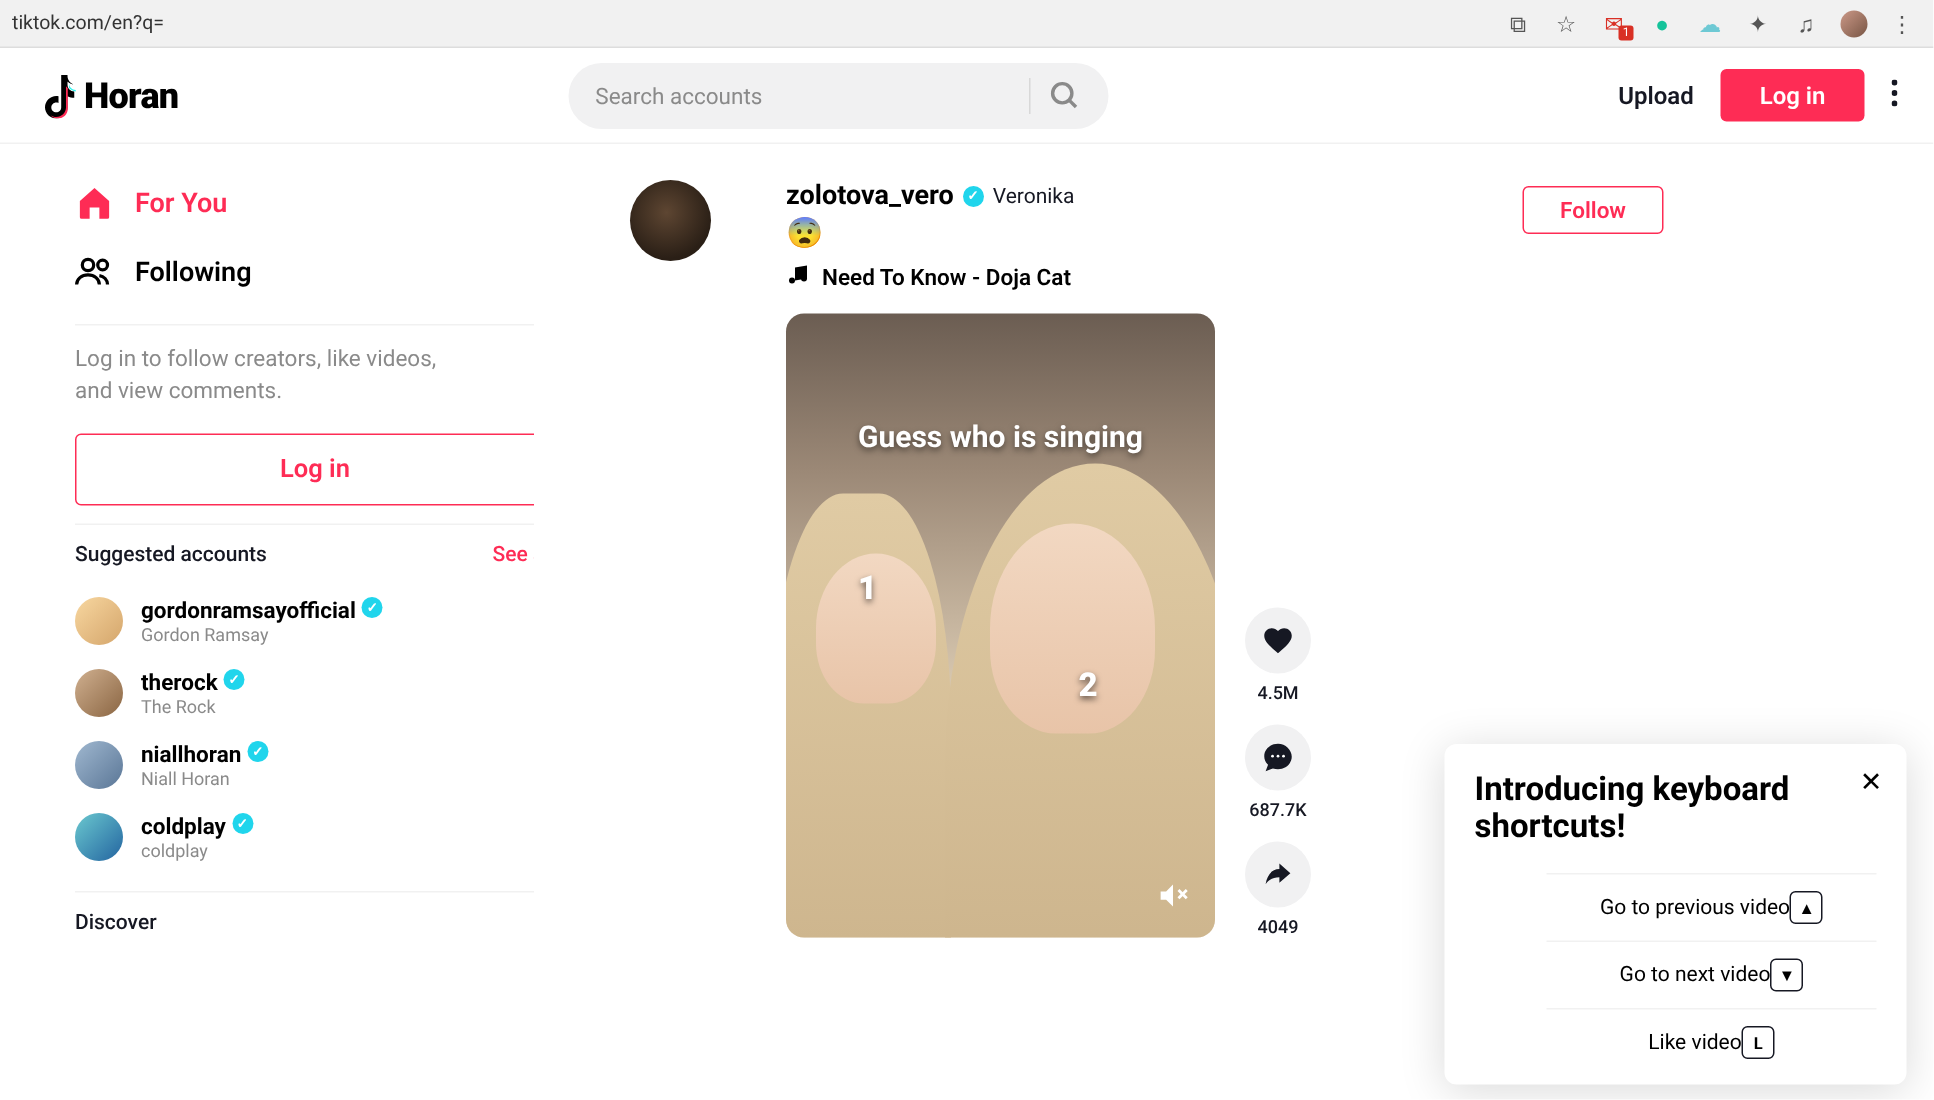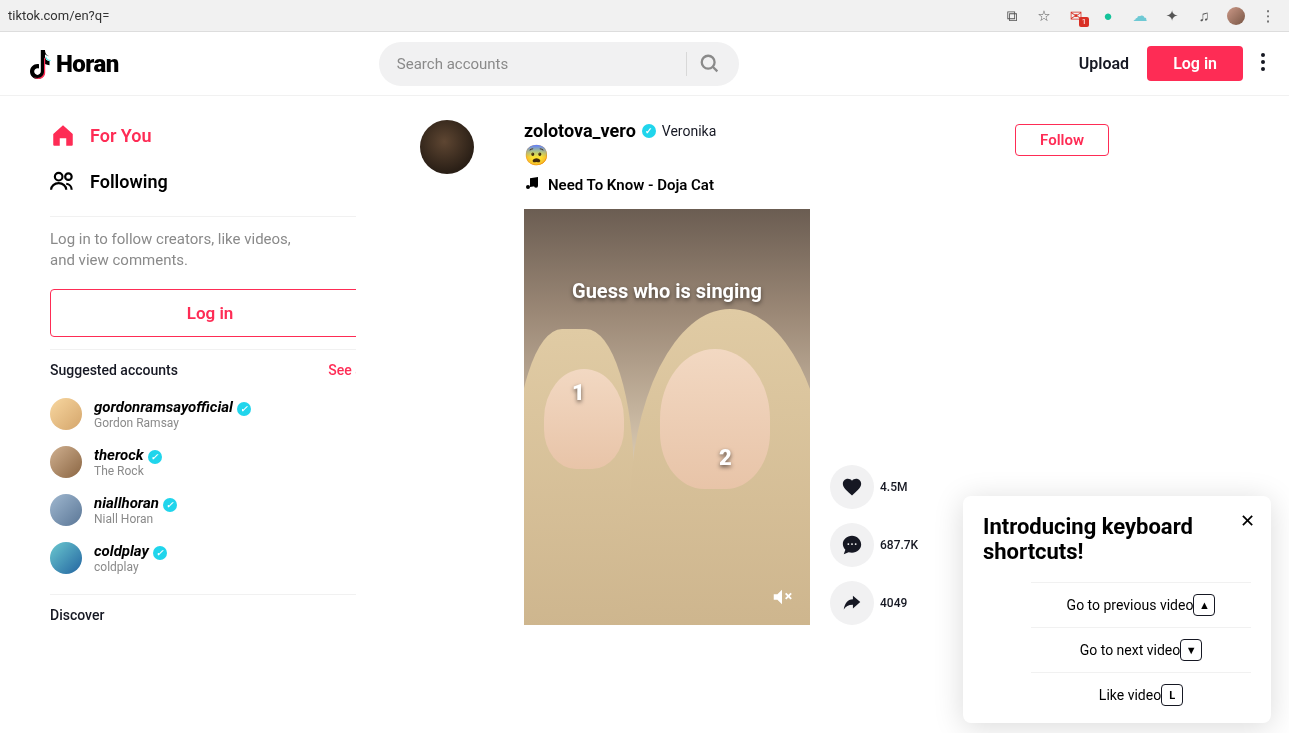--- a/index.html
+++ b/index.html
@@ -42,21 +42,21 @@
 .suggested-title { font-size: 14px; color: #161823; font-weight: 500; }
 .see-all { color: #fe2c55; font-size: 14px; font-weight: 500; cursor: pointer; }
 .account-row { display: flex; align-items: center; gap: 12px; padding: 8px 0; cursor: pointer; }
 .avatar { width: 32px; height: 32px; border-radius: 50%; background: linear-gradient(135deg, #c9a 0%, #876 100%); flex-shrink: 0; }
 .avatar.av1 { background: linear-gradient(135deg, #f8d7a0 0%, #d4a56b 100%); }
 .avatar.av2 { background: linear-gradient(135deg, #ff9ecf 0%, #b43c8e 100%); }
 .avatar.av3 { background: linear-gradient(135deg, #d0b090 0%, #8a6542 100%); }
 .avatar.av4 { background: linear-gradient(135deg, #a0b8d0 0%, #5a7696 100%); }
 .avatar.av5 { background: linear-gradient(135deg, #6bc9d0 0%, #2364a0 100%); }
 .account-info { display: flex; flex-direction: column; }
-.account-handle { font-weight: 700; font-size: 15px; display: flex; align-items: flex-end; gap: 4px; font-style: italic; }
+.account-handle { font-weight: 700; font-size: 15px; display: flex; align-items: flex-start; gap: 4px; }
 .verified { width: 14px; height: 14px; background: #20d5ec; border-radius: 50%; display: inline-flex; align-items: center; justify-content: center; }
 .verified::after { content: "✓"; color: #fff; font-size: 9px; font-weight: 900; }
 .account-name { font-size: 12px; color: #8a8a8a; margin-top: 0px; }
 .discover-title { font-size: 14px; color: #161823; font-weight: 500; }
 
 
 .feed { flex: 1; padding: 24px 0 0 64px; position: relative; }
 .post { display: flex; gap: 14px; }
 .post-avatar { width: 54px; height: 54px; border-radius: 50%; background: radial-gradient(circle at 45% 40%, #5e4632 0%, #2a1f16 70%); flex-shrink: 0; }
 .post-body { flex: 1; padding-left: 36px; }
@@ -65,31 +65,31 @@
 .post-user { display: flex; align-items: center; gap: 6px; }
 .post-handle { font-weight: 700; font-size: 18px; }
 .post-displayname { font-size: 14px; color: #161823; }
 .verified-sm { width: 14px; height: 14px; background: #20d5ec; border-radius: 50%; display: inline-flex; align-items: center; justify-content: center; }
 .verified-sm::after { content: "✓"; color: #fff; font-size: 9px; font-weight: 900; }
 .post-caption { font-size: 20px; margin-top: 2px; }
 .post-music { display: flex; align-items: center; gap: 8px; font-size: 15px; font-weight: 600; margin-top: 8px; }
 .follow-btn { border: 1px solid #fe2c55; color: #fe2c55; background: #fff; font-weight: 600; font-size: 15px; padding: 6px 24px; border-radius: 4px; cursor: pointer; position: absolute; right: 180px; top: 28px; }
 
 .video-row { display: flex; gap: 20px; margin-top: 14px; align-items: flex-end; }
-.video { width: 286px; height: 416px; background: linear-gradient(180deg, #6b5d52 0%, #9b8876 25%, #d8c8b0 60%, #f0e8dc 100%); border-radius: 0; position: relative; overflow: hidden; }
+.video { width: 286px; height: 416px; background: linear-gradient(180deg, #6b5d52 0%, #9b8876 25%, #d8c8b0 60%, #f0e8dc 100%); border-radius: 12px; position: relative; overflow: hidden; }
 .video-overlay-text { position: absolute; top: 70px; left: 0; right: 0; text-align: center; color: #fff; font-size: 20px; font-weight: 700; text-shadow: 0 2px 4px rgba(0,0,0,0.5); }
 .video-num { position: absolute; color: #fff; font-size: 22px; font-weight: 900; text-shadow: 0 2px 4px rgba(0,0,0,0.6); }
 .video-num.n1 { bottom: 220px; left: 48px; }
 .video-num.n2 { bottom: 155px; left: 195px; }
 .mute-icon { position: absolute; bottom: 14px; right: 14px; width: 28px; height: 28px; display: flex; align-items: center; justify-content: center; color: #fff; }
 .video-face { position: absolute; border-radius: 50% 50% 40% 40%; background: linear-gradient(180deg, #f2d8c2 0%, #e8c4a8 100%); }
 .video-hair { position: absolute; background: linear-gradient(180deg, #e0cba4 0%, #c9b088 100%); }
 
 .actions { display: flex; flex-direction: column; gap: 14px; padding-bottom: 0px; }
-.action { display: flex; flex-direction: row; align-items: center; gap: 6px; }
+.action { display: flex; flex-direction: column; align-items: center; gap: 6px; }
 .action-btn { width: 44px; height: 44px; border-radius: 50%; background: #f1f1f2; display: flex; align-items: center; justify-content: center; cursor: pointer; }
 .action-count { font-size: 12px; color: #161823; font-weight: 500; }
 
 
 .shortcuts-popup { position: absolute; bottom: 10px; right: 18px; width: 308px; background: #fff; border-radius: 8px; box-shadow: 0 4px 30px rgba(0,0,0,0.15); padding: 18px 20px 6px; }
 .shortcuts-close { position: absolute; top: 14px; right: 16px; cursor: pointer; font-size: 18px; }
 .shortcuts-title { font-size: 22px; font-weight: 700; margin-bottom: 18px; }
 .shortcut-row { display: flex; justify-content: center; align-items: center; padding: 11px 0; font-size: 14px; border-top: 1px solid #f1f1f1; margin-left: 48px; }
 .shortcut-row:first-of-type { border-top: 1px solid #f1f1f1; }
 .key-badge { width: 22px; height: 22px; border: 1.5px solid #161823; border-radius: 4px; display: flex; align-items: center; justify-content: center; font-size: 11px; font-weight: 700; }

